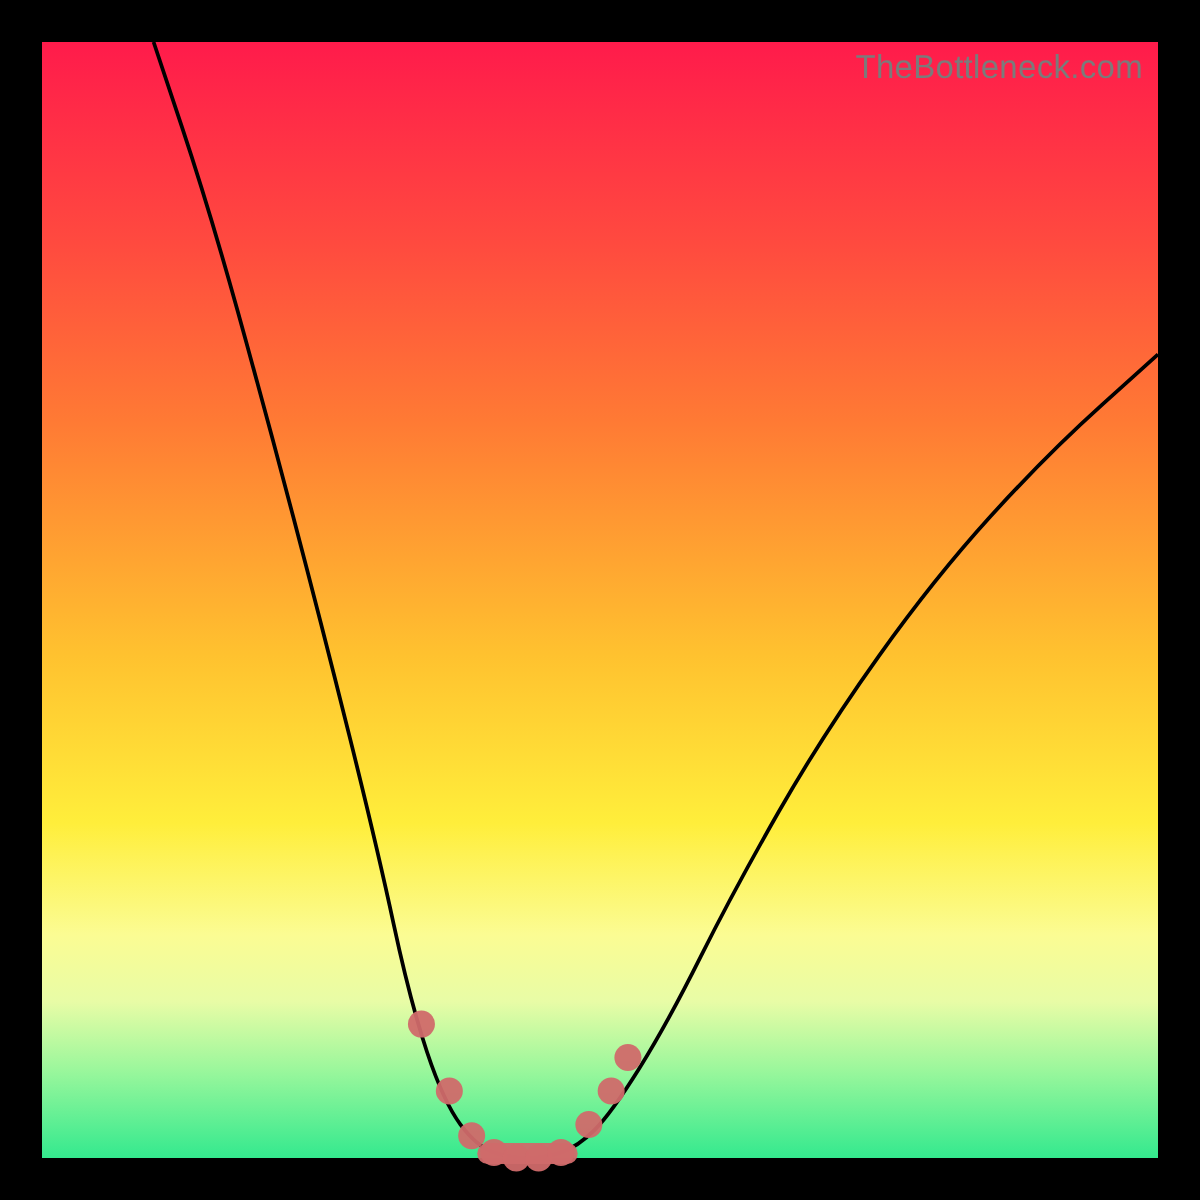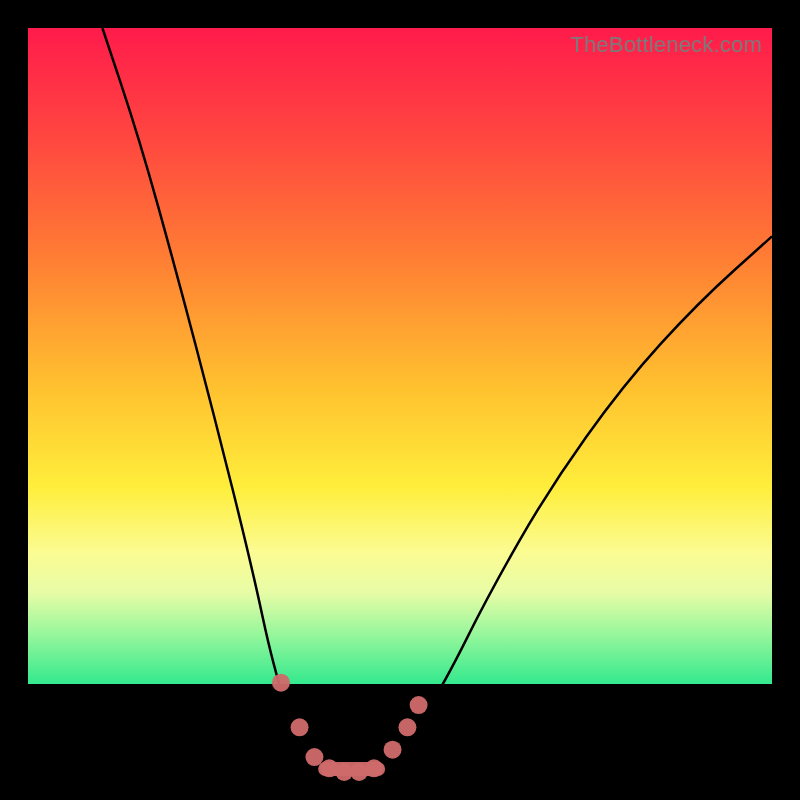--- a/index.html
+++ b/index.html
@@ -15,21 +15,21 @@
     position: relative;
     width: 800px;
     height: 800px;
     background: #000;
   }
   .plot {
     position: absolute;
     left: 28px;
     top: 28px;
     width: 744px;
-    height: 656px;
+    height: 744px;
     background: linear-gradient(
       to bottom,
       #ff1b4b 0%,
       #ff4a3f 18%,
       #ff7a34 34%,
       #ffc22f 55%,
       #ffee3b 70%,
       #fbfc93 80%,
       #e8fca6 86%,
       #9cf79c 92%,

